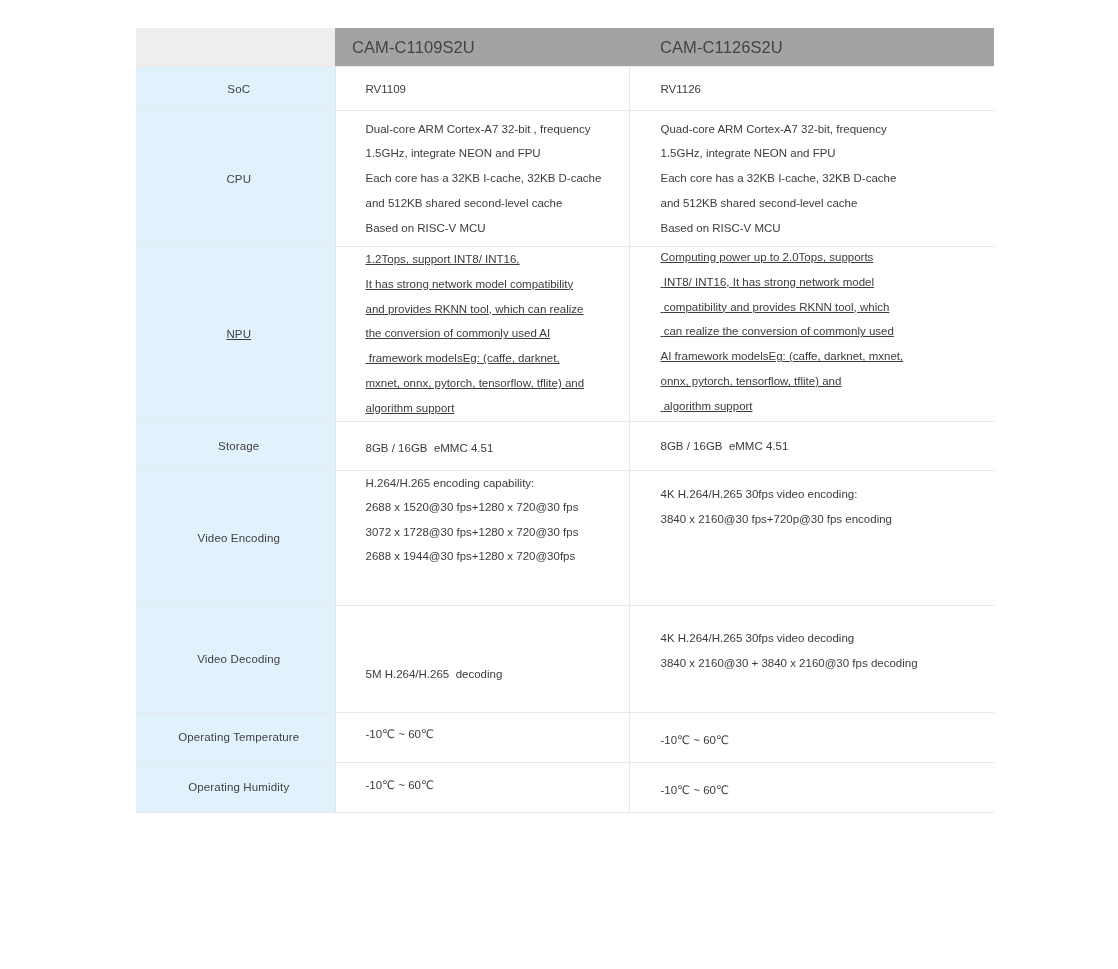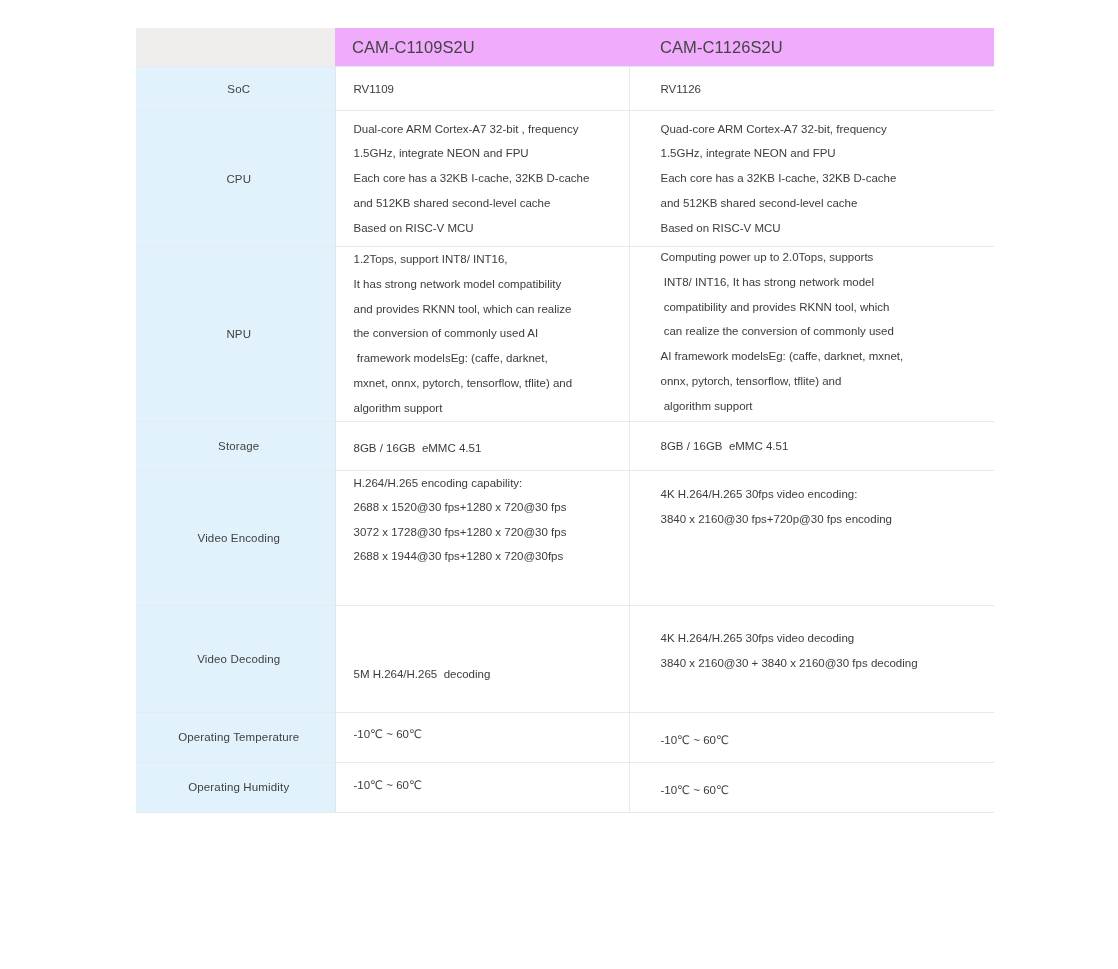--- a/index.html
+++ b/index.html
@@ -32,21 +32,21 @@
     table-layout: fixed;
     background: #ffffff;
   }
 
   .spec-table col.c-label  { width: 199px; }
   .spec-table col.c-colA   { width: 294px; }
   .spec-table col.c-colB   { width: 365px; }
 
   
   thead th {
-    background: #f0abfc;
+    background: #a3a3a3;
     border: none;
     padding: 0;
     height: 38px;
     vertical-align: middle;
   }
   thead th.h-label { background: #efeeec; }
   thead th.h-model {
     text-align: left;
     padding-left: 17px;
     font-weight: 400;
@@ -74,21 +74,21 @@
     padding-left: 7px;
   }
 
   td.val-cell {
     background: #ffffff;
     font-size: 11.5px;
     color: #3c3c3c;
     line-height: 24.5px;
     border-right: 1px solid #e9e9e9;
   }
-  td.val-cell.colA { padding-left: 18px; padding-right: 8px; }
+  td.val-cell.colA { padding-left: 30px; padding-right: 8px; }
   td.val-cell.colB {
     padding-left: 31px;
     padding-right: 8px;
     border-right: none;
   }
 
   td.val-cell .line { display: block; white-space: pre-wrap; }
 
   
   tr.r-soc td.val-cell,
@@ -101,21 +101,21 @@
 
   tr.r-cpu td.val-cell,
   tr.r-npu td.val-cell { line-height: 24.8px; }
 
   tr.r-venc td.val-cell,
   tr.r-vdec td.val-cell { line-height: 24.5px; }
 
   
   tr.r-soc     td { height: 43px; }
   tr.r-cpu     td { height: 135px; }
-  tr.r-npu     td { height: 156px; }
+  tr.r-npu     td { height: 156px; text-decoration: underline; }
   tr.r-ram     td { height: 42px; }
   tr.r-storage td { height: 48px; }
   tr.r-venc    td { height: 134px; }
   tr.r-vdec    td { height: 106px; }
   tr.r-os      td { height: 50px; }
   tr.r-power   td { height: 48px; }
   tr.r-optemp  td { height: 49px; margin-top: 8px; }
   tr.r-ophum   td { height: 49px; margin-left: 32px; }
 
   

